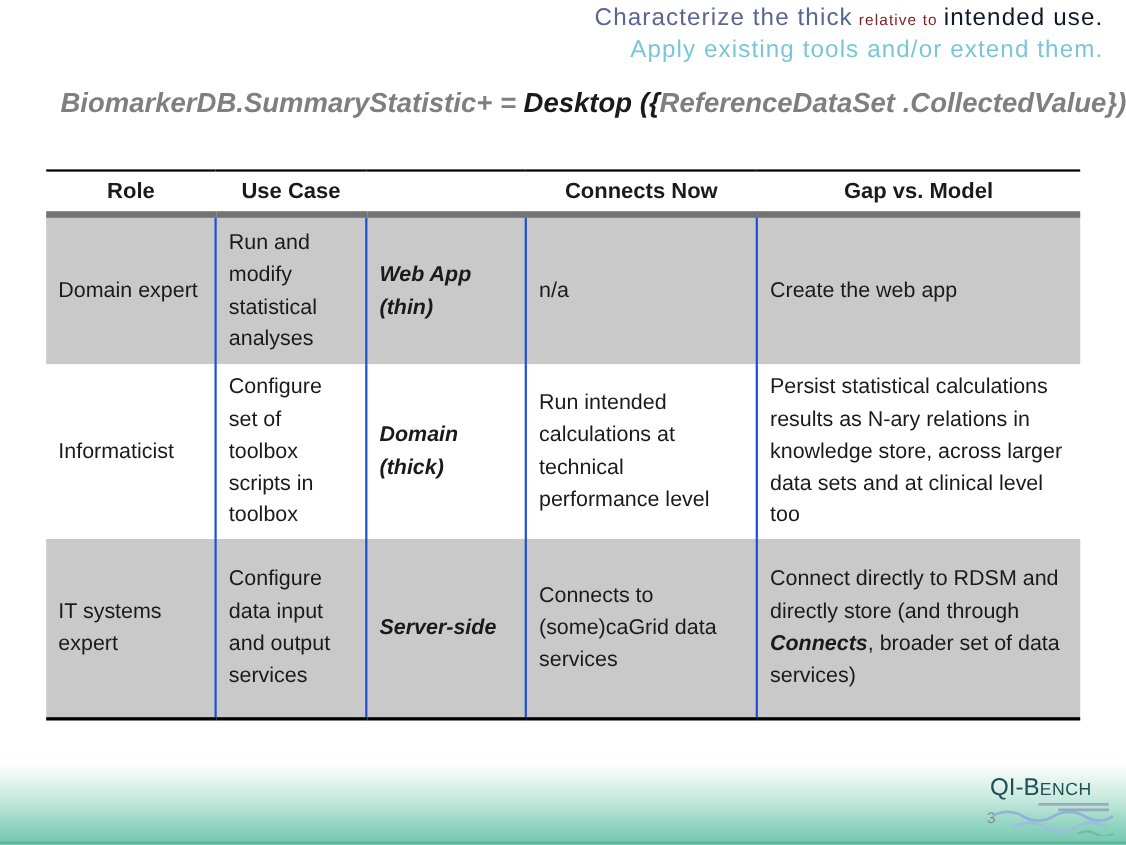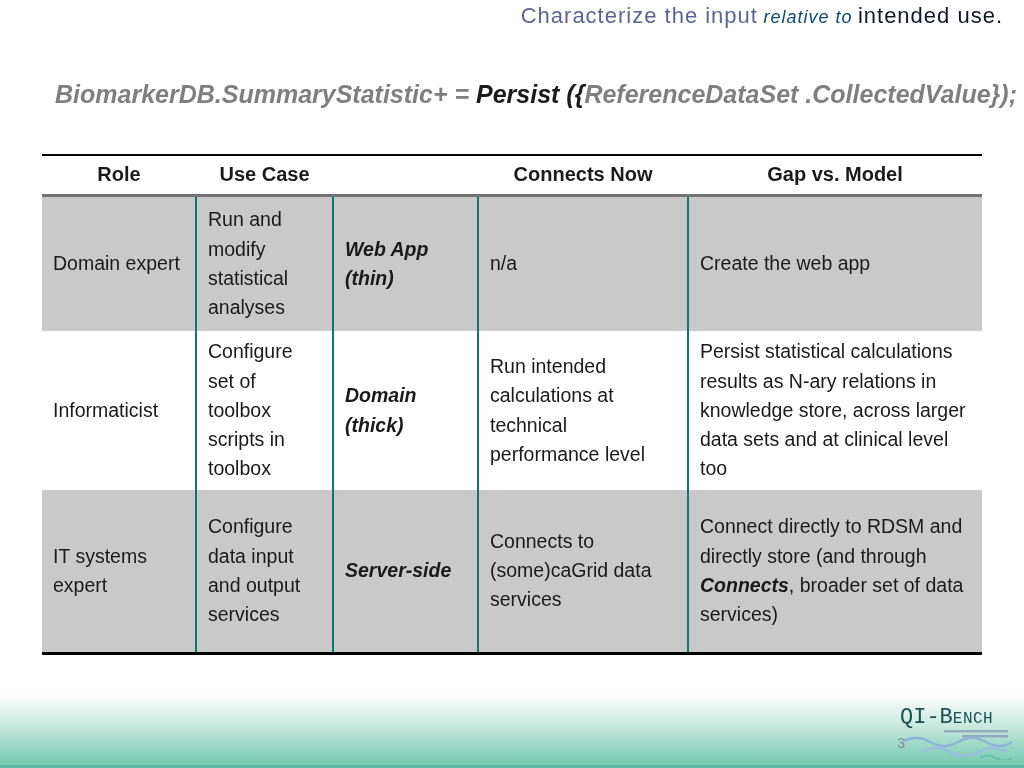--- a/index.html
+++ b/index.html
@@ -13,21 +13,21 @@
 
   
   .tagline {
     position: absolute;
     top: 3px; right: 21px;
     text-align: right;
     letter-spacing: 1px;
     line-height: 26px;
   }
   .tagline .t-primary { color: #5b6591; font-size: 22px; }
-  .tagline .t-muted   { color: #0c4a6e; font-size: 18px; font-style: italic; }
+  .tagline .t-muted   { color: #7f1d1d; font-size: 14px; }
   .tagline .t-green   { color: #0f172a; font-size: 22px; }
   .tagline .t-blue    { color: #79c6da; font-size: 22px; }
 
   
   .statement {
     position: absolute;
     top: 80px; left: 55px;
     font-size: 25px;
     font-weight: bold;
     font-style: italic;
@@ -43,31 +43,31 @@
     table-layout: fixed;
     width: 940px;
     color: #1a1a1a;
   }
   table.roles th {
     font-size: 20px;
     font-weight: bold;
     text-align: center;
     padding: 6px 4px;
     border-top: 2px solid #000;
-    border-bottom: 3px solid #737373;
+    border-bottom: 6px solid #737373;
     background: #ffffff;
   }
   table.roles td {
     font-size: 19.5px;
     line-height: 1.5;
     vertical-align: middle;
     padding: 6px 11px;
     text-align: left;
   }
-  table.roles tbody td + td { border-left: 2px solid #0f766e; }
+  table.roles tbody td + td { border-left: 2px solid #1d4ed8; }
   table.roles tr.gray td { background: #c9c9c9; }
   table.roles tbody tr:last-child td { border-bottom: 3px solid #000; }
   td.platform {
     text-align: center;
     font-weight: bold;
     font-style: italic;
     padding-left: 6px; padding-right: 6px;
   }
   .bi { font-weight: bold; font-style: italic; }
 
@@ -94,43 +94,44 @@
     font-size: 14px;
     color: #808c86;
   }
   .logo {
     position: absolute;
     right: 6px; bottom: 8px;
     width: 118px;
     text-align: left;
   }
   .logo-wordmark {
-    font-family: Liberation Mono, monospace;
+    font-family: Liberation Sans, sans-serif;
     color: #1d5054;
     white-space: nowrap;
     line-height: 22px;
   }
   .logo-wordmark .big   { font-size: 22px; }
   .logo-wordmark .small { font-size: 16px; letter-spacing: 0.5px; }
   .logo-waves { display: block; margin-top: -2px; }
 </style>
 </head>
 <body>
 
 <div class="slide">
 
   <div class="tagline">
     <div>
-      <span class="t-primary">Characterize the input</span>
+      <span class="t-primary">Characterize the thick</span>
       <span class="t-muted">relative to</span>
       <span class="t-green">intended use.</span>
     </div>
+    <div class="t-blue">Apply existing tools and/or extend them.</div>
   </div>
 
-  <div class="statement"><span>BiomarkerDB.SummaryStatistic+ = </span><span class="black">Persist</span><span class="black"> ({</span><span>ReferenceDataSet .CollectedValue</span><span>});</span></div>
+  <div class="statement"><span>BiomarkerDB.SummaryStatistic+ = </span><span class="black">Desktop</span><span class="black"> ({</span><span>ReferenceDataSet .CollectedValue</span><span>});</span></div>
 
   <div class="table-wrap">
     <table class="roles">
       <colgroup>
         <col style="width:154px">
         <col style="width:137px">
         <col style="width:145px">
         <col style="width:210px">
         <col style="width:294px">
       </colgroup>

